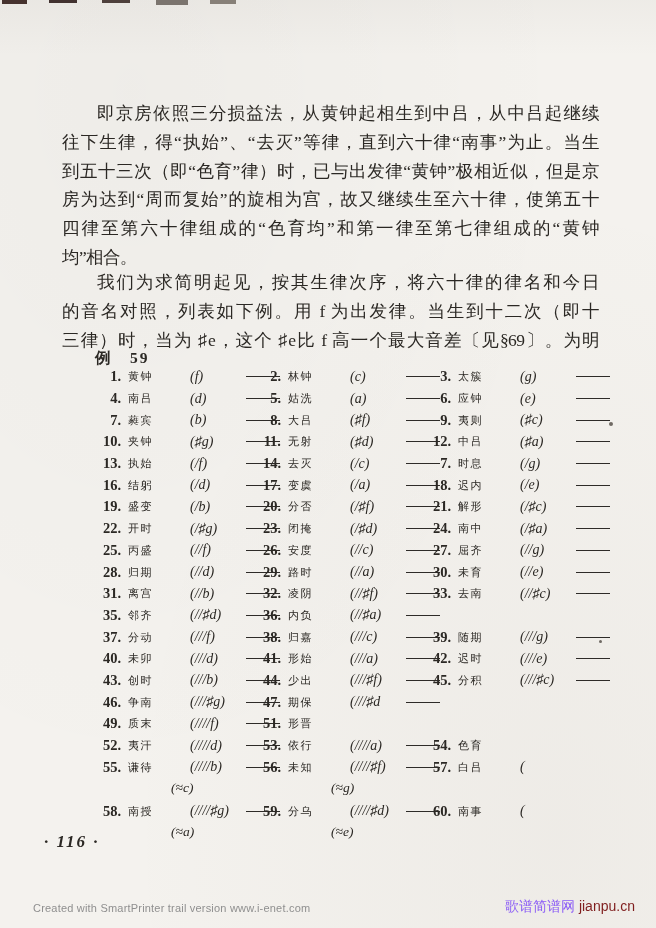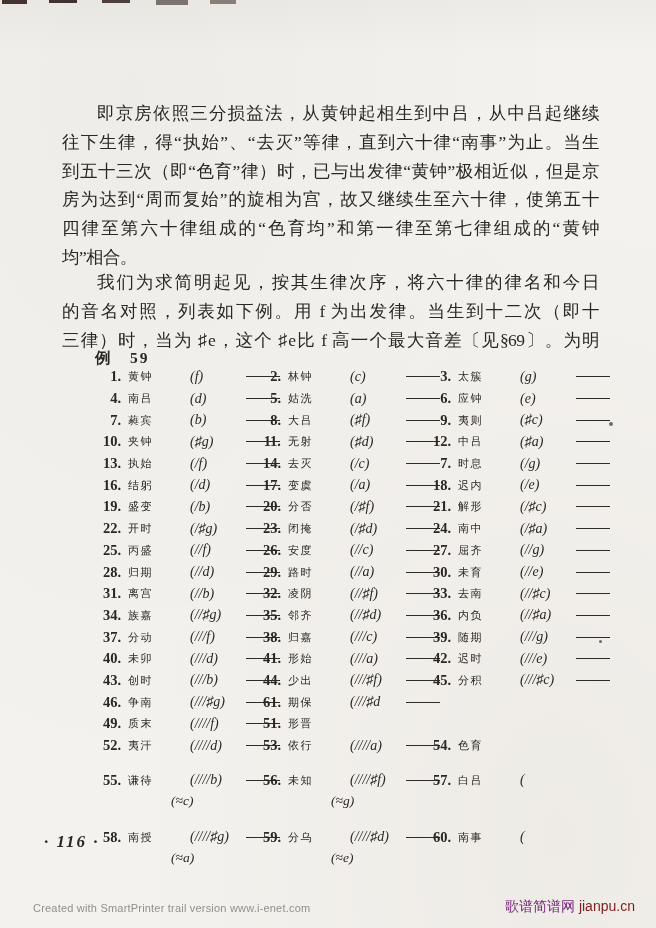--- a/index.html
+++ b/index.html
@@ -38,21 +38,21 @@
   .pline.first{text-indent:35px;}
   .pline.noj{text-align-last:left;}
 
   .example-label{
     position:absolute;left:95px;top:348px;
     font-size:15.5px;font-weight:bold;letter-spacing:2px;
   }
 
   .pitch-list{position:absolute;left:63px;top:366px;width:537px;padding-left:32px;box-sizing:border-box;}
   .pl-line{display:grid;grid-template-columns:160px 170px 175px;height:21.7px;}
-  .pl-line.tall{height:44px;margin-top:13px;}
+  .pl-line.tall{height:44px;}
   .crow{display:flex;align-items:center;height:21.7px;}
   .num{width:26px;text-align:right;margin-right:7px;font-size:14.5px;font-weight:600;flex:none;}
   .nm{width:62px;font-size:11px;letter-spacing:1.5px;font-weight:500;flex:none;white-space:nowrap;}
   .nt{min-width:54px;font-style:italic;font-size:14px;white-space:nowrap;flex:none;}
   .dsh{width:34px;height:0;border-top:1.7px solid #2e2b28;margin-left:2px;flex:none;}
   .ap{margin-left:76px;font-style:italic;font-size:13.5px;line-height:20px;white-space:nowrap;}
 
   .page-number{
     position:absolute;left:44px;top:832px;
     font-style:italic;font-weight:bold;font-size:17px;letter-spacing:2px;
@@ -61,21 +61,21 @@
   .footer-left{
     position:absolute;left:33px;top:902px;
     font-family:"Liberation Sans","DejaVu Sans",sans-serif;
     font-size:11px;color:#8f8f8f;letter-spacing:0.2px;
   }
   .watermark{
     position:absolute;left:505px;top:898px;
     font-family:"Liberation Sans","DejaVu Sans",sans-serif;
     font-size:14px;white-space:nowrap;
   }
-  .wm-gray{color:#701a75;}
+  .wm-gray{color:#8b5cf6;}
   .wm-orange{color:#7f1d1d;}
 </style>
 </head>
 <body>
 
 <div class="paper-shade"></div>
 
 <div class="scan-mark m1"></div>
 <div class="scan-mark m2"></div>
 <div class="scan-mark m3"></div>
@@ -383,28 +383,20 @@
           <span class="num">33.</span>
           <span class="nm">去南</span>
           <span class="nt">(//♯c)</span>
           <span class="dsh"></span>
         </div>
       </div>
     </div>
     <div class="pl-line">
       <div>
         <div class="crow">
-          <span class="num">34.</span>
-          <span class="nm">族嘉</span>
-          <span class="nt">(//♯g)</span>
-          <span class="dsh"></span>
-        </div>
-      </div>
-      <div>
-        <div class="crow">
           <span class="num">35.</span>
           <span class="nm">邻齐</span>
           <span class="nt">(//♯d)</span>
           <span class="dsh"></span>
         </div>
       </div>
       <div>
         <div class="crow">
           <span class="num">36.</span>
           <span class="nm">内负</span>
@@ -495,21 +487,21 @@
       <div>
         <div class="crow">
           <span class="num">46.</span>
           <span class="nm">争南</span>
           <span class="nt">(///♯g)</span>
           <span class="dsh"></span>
         </div>
       </div>
       <div>
         <div class="crow">
-          <span class="num">61.</span>
+          <span class="num">47.</span>
           <span class="nm">期保</span>
           <span class="nt">(///♯d</span>
           <span class="dsh"></span>
         </div>
       </div>
     </div>
     <div class="pl-line">
       <div>
         <div class="crow">
           <span class="num">49.</span>

